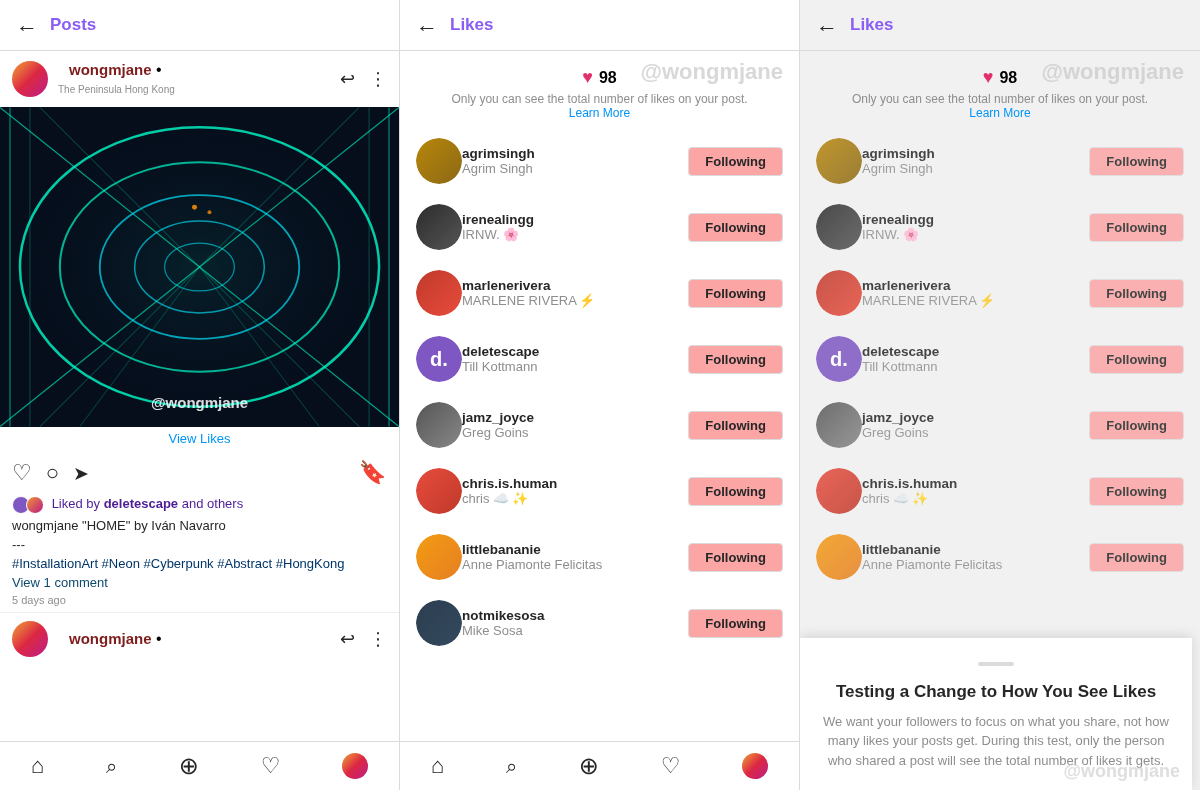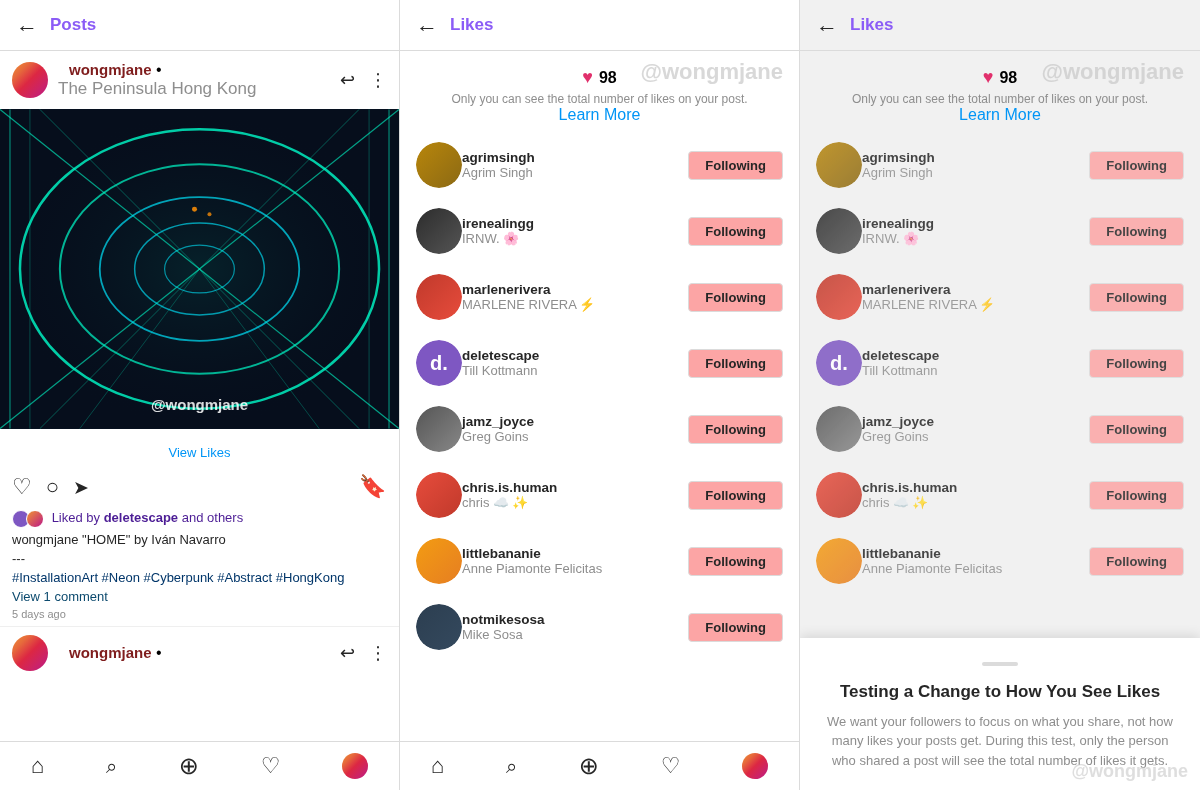--- a/index.html
+++ b/index.html
@@ -85,21 +85,21 @@
       margin-left: 10px;
       flex: 1;
     }
     .post-username {
       font-size: 15px;
       font-weight: 600;
       color: #7f1d1d;
       margin-left: 11px;
     }
     .post-location {
-      font-size: 17px;
+      font-size: 10px;
       color: #8e8e8e;
     }
     .post-img {
       width: 100%;
       height: 320px;
       background: #0a1628;
       position: relative;
       overflow: hidden;
       display: flex;
       align-items: center;
@@ -116,21 +116,21 @@
       transform: translateX(-50%);
       color: rgba(255,255,255,0.85);
       font-size: 15px;
       font-weight: 600;
       white-space: nowrap;
     }
     .view-likes-link {
       color: #0095f6;
       font-size: 13px;
       text-align: center;
-      padding: 16px 0 6px 0;
+      padding: 4px 0 6px 0;
       display: block;
       cursor: pointer;
     }
     .post-actions {
       display: flex;
       align-items: center;
       padding: 8px 12px;
       gap: 14px;
     }
     .post-actions-right {
@@ -215,21 +215,21 @@
       white-space: nowrap;
     }
     .likes-notice {
       font-size: 12px;
       color: #8e8e8e;
       text-align: center;
       margin-top: 4px;
     }
     .likes-learn-more {
       color: #0095f6;
-      font-size: 16px;
+      font-size: 12px;
       cursor: pointer;
     }
     .likes-list {
       flex: 1;
       overflow-y: auto;
       padding: 0 16px;
     }
     .likes-list::-webkit-scrollbar { width: 0; }
     .like-item {
       display: flex;
@@ -273,21 +273,21 @@
       color: #262626;
       cursor: pointer;
       white-space: nowrap;
     }
 
     
     .change-modal {
       position: absolute;
       bottom: 0;
       left: 0;
-      right: 0;
+      right: 8px;
       background: #fff;
       padding: 24px 20px 20px;
       border-radius: 0;
       box-shadow: 0 -2px 12px rgba(0,0,0,0.12);
       z-index: 10;
     }
     .change-modal-bar {
       width: 36px;
       height: 4px;
       background: #dbdbdb;

